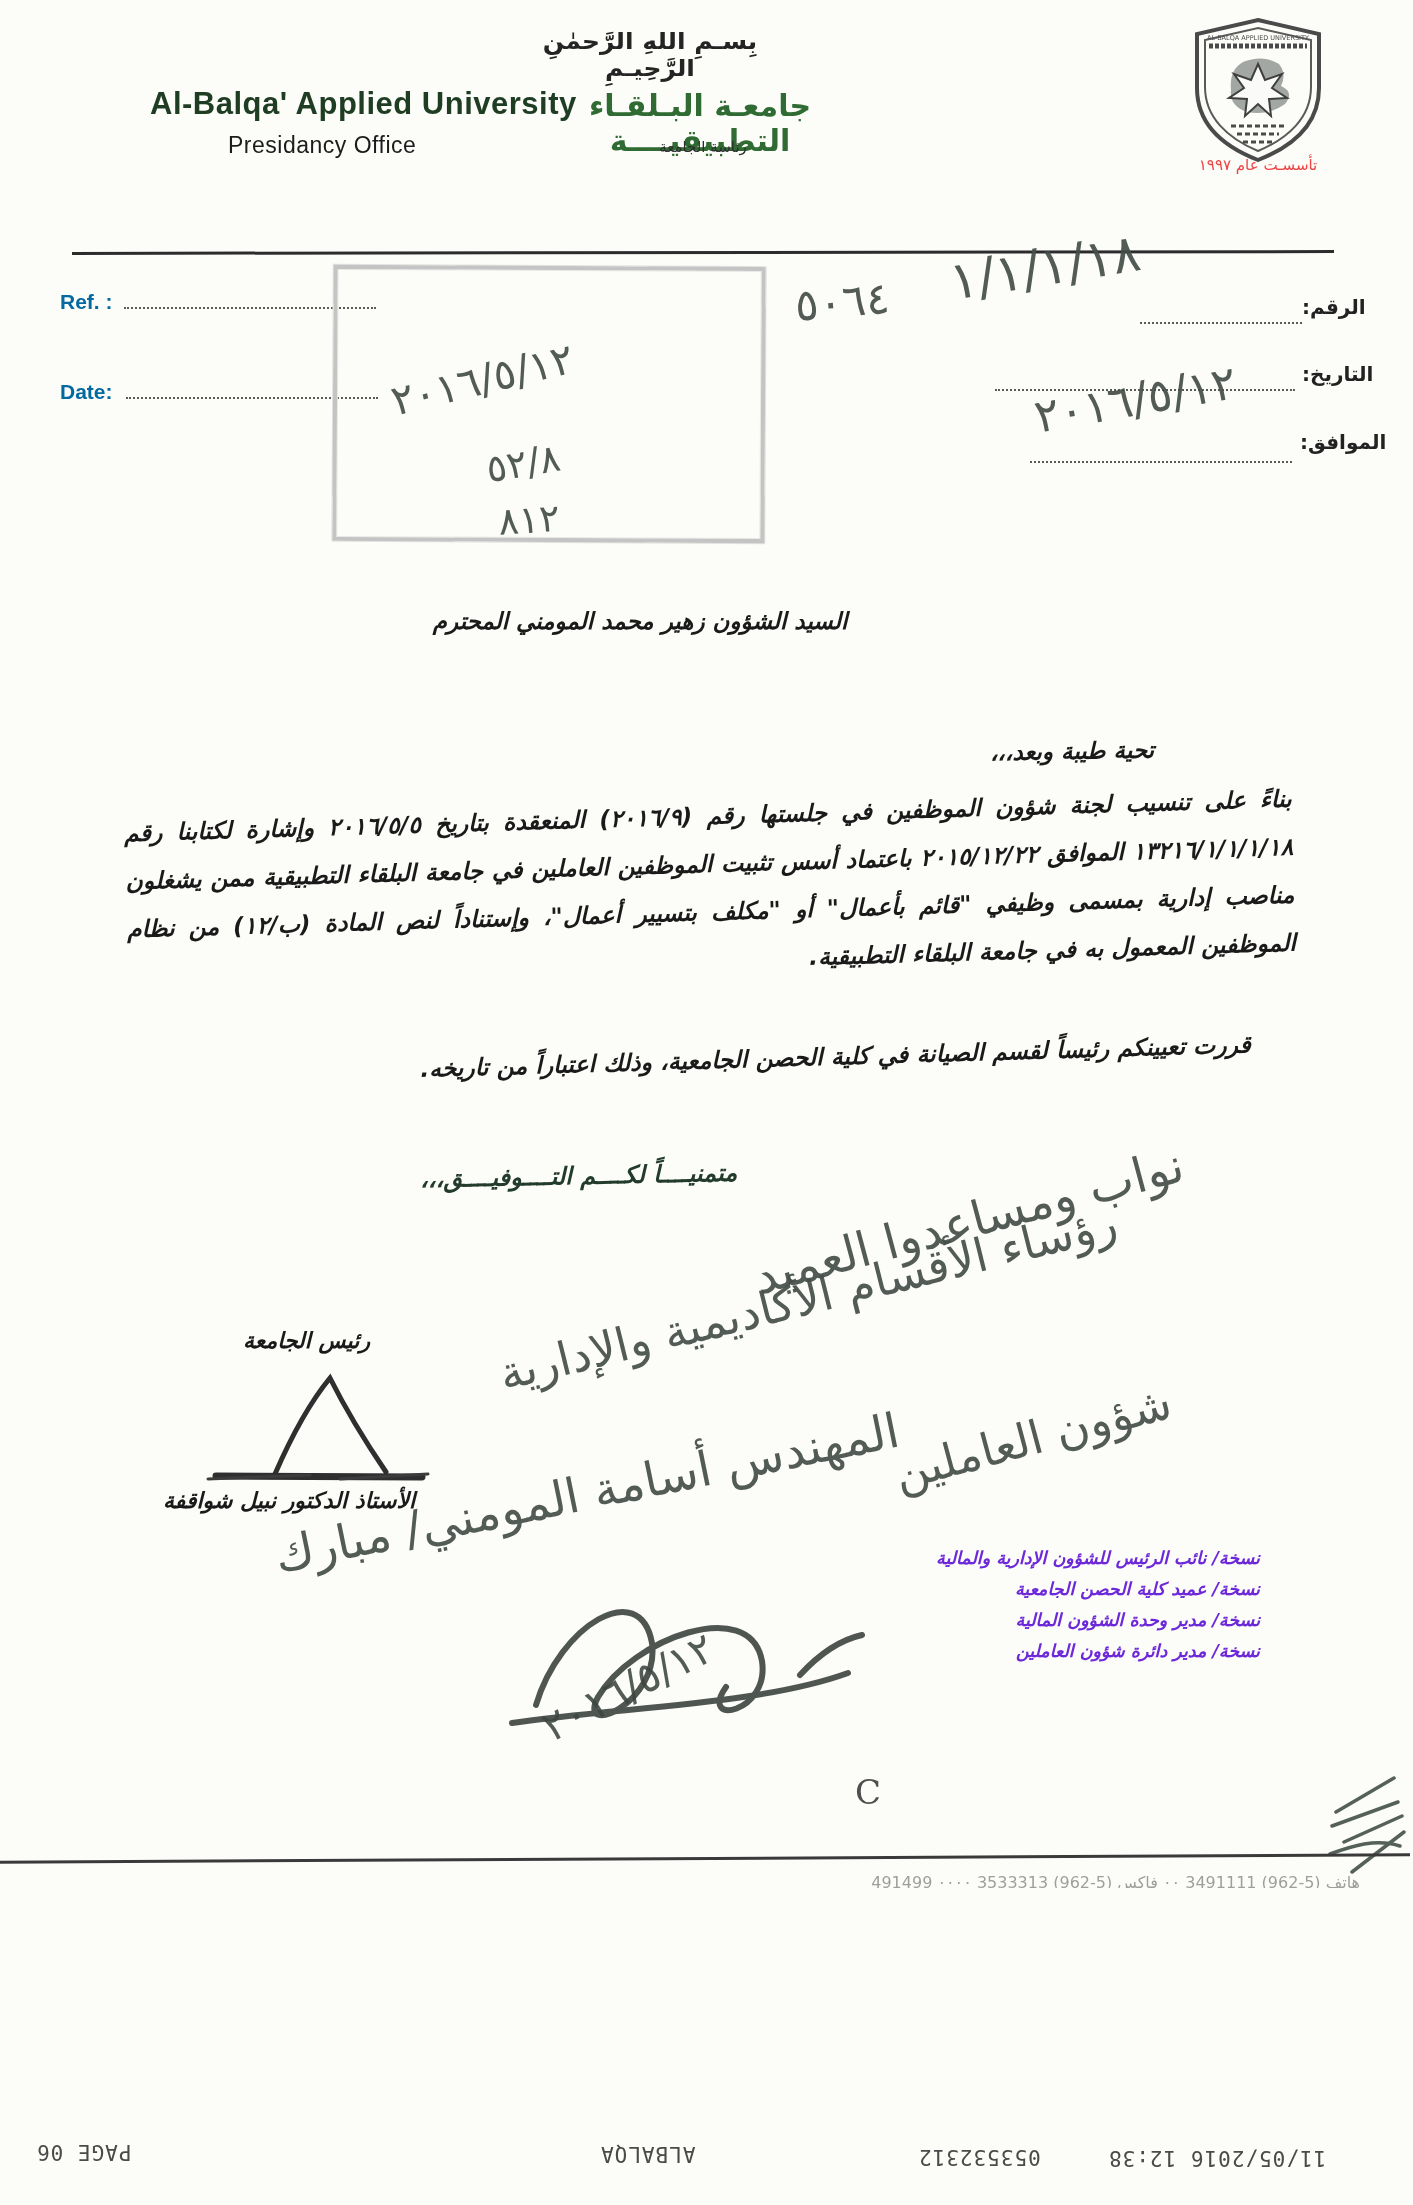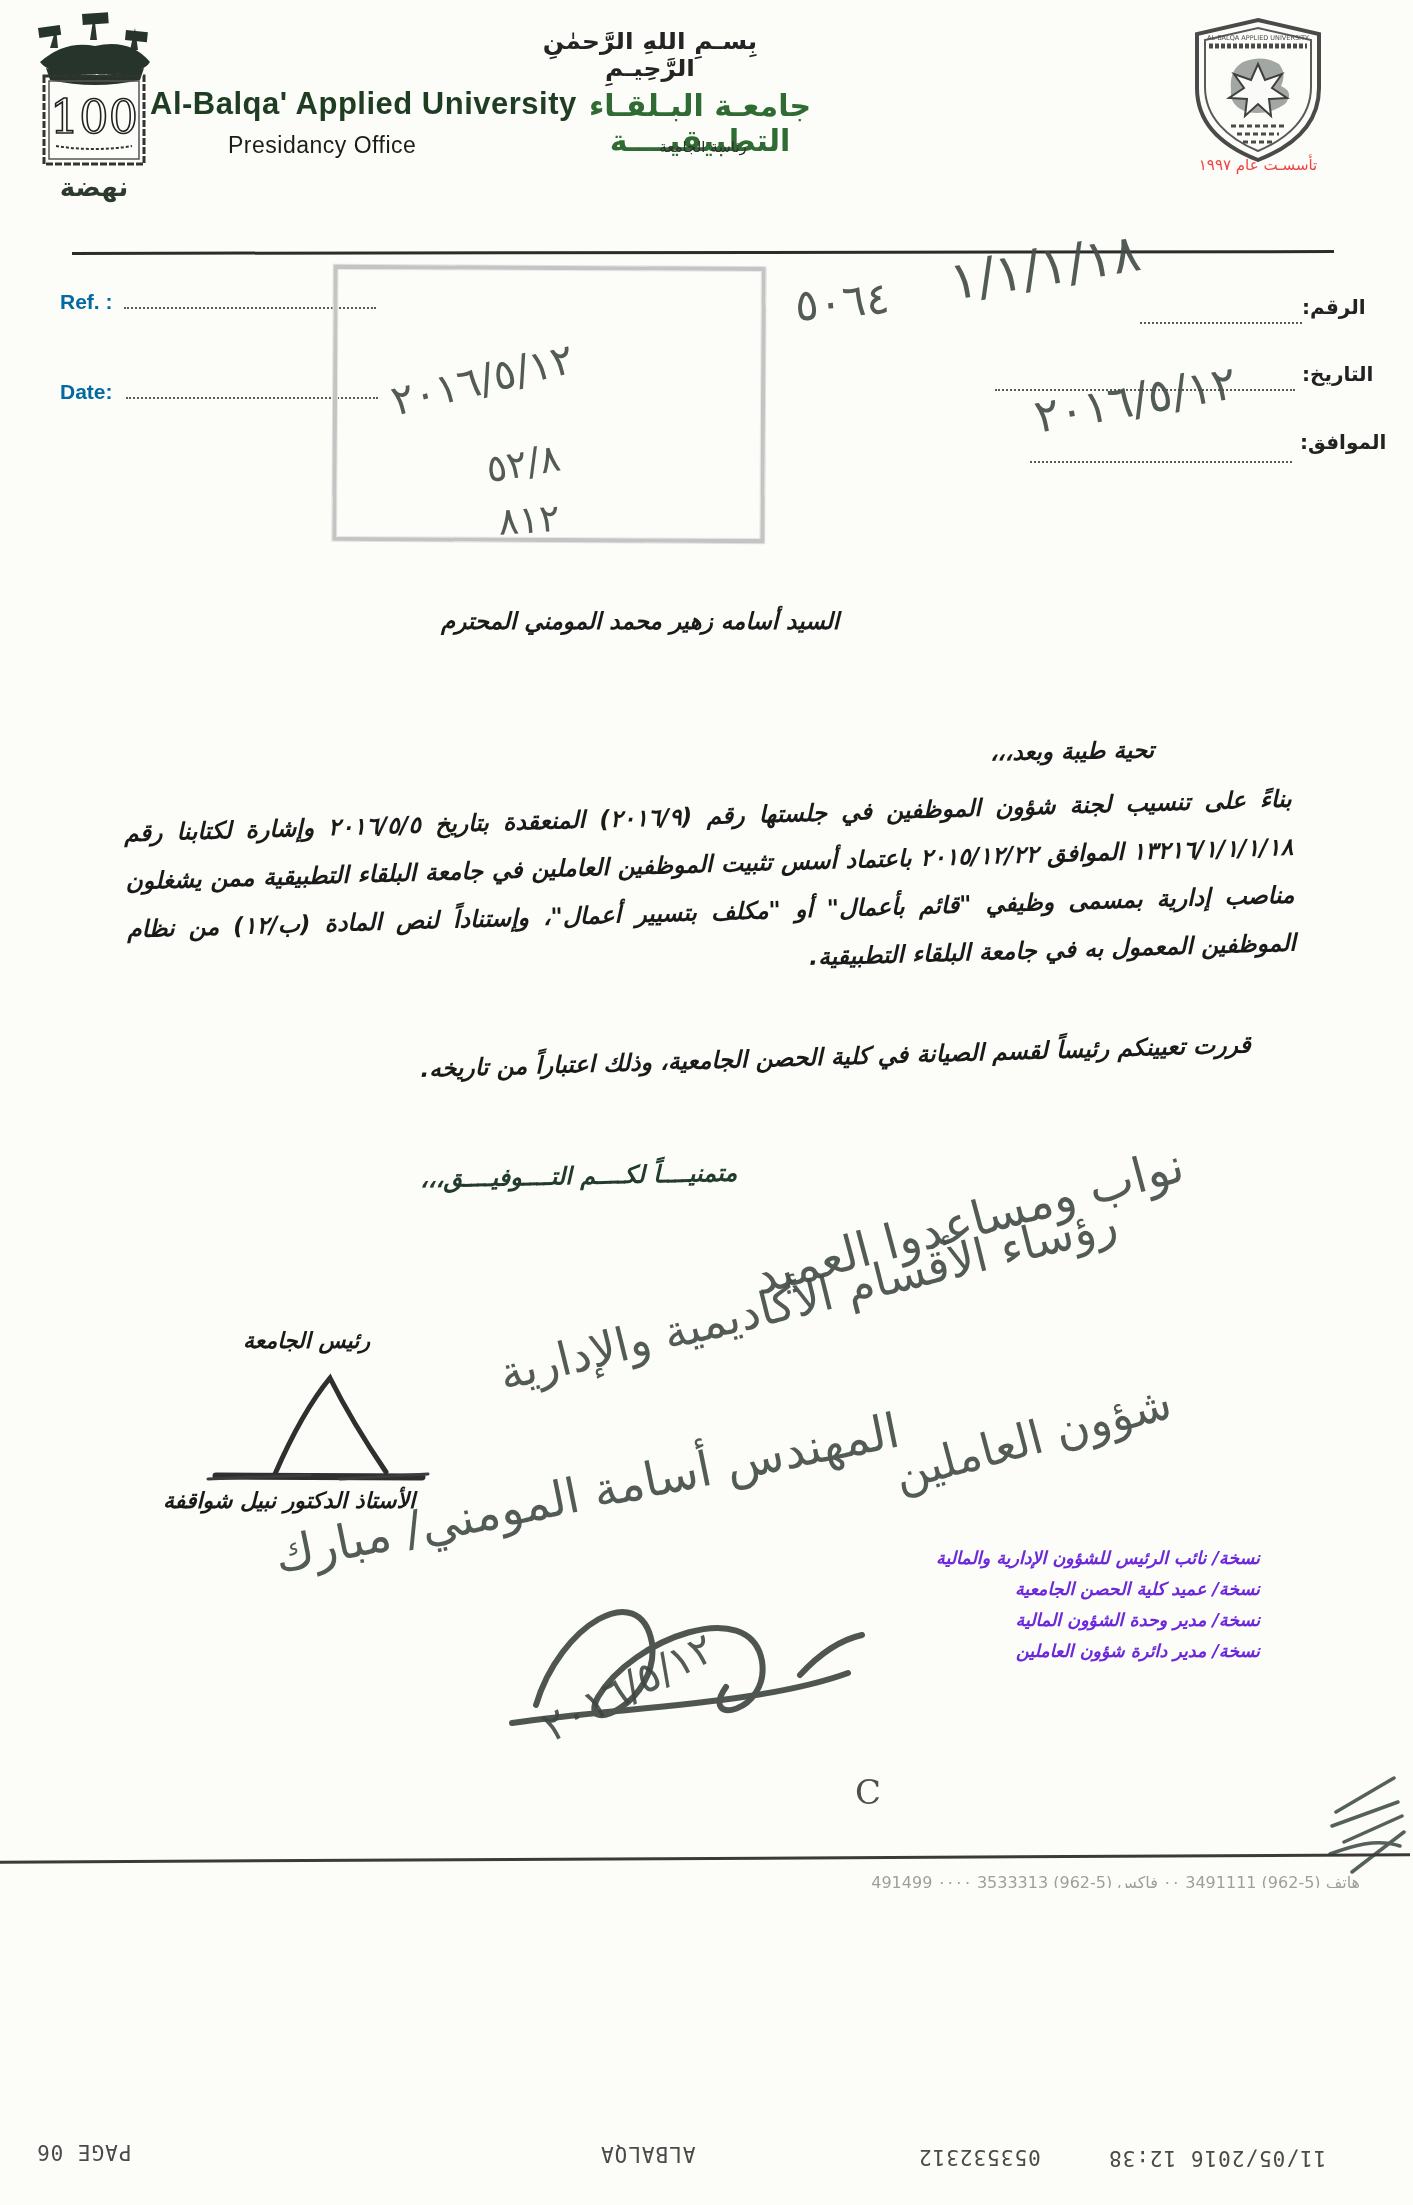--- a/index.html
+++ b/index.html
@@ -28,39 +28,20 @@
     transform:rotate(180deg);white-space:nowrap;letter-spacing:1px;
   }
   .ccline{display:block;}
   svg{display:block;}
 </style>
 </head>
 <body>
 
 <div class="page">
 
-  <div class="abs" style="left:30px;top:10px;width:130px;height:200px;">
-    <svg width="130" height="200" viewBox="0 0 130 200">
-
-      <g stroke="#23312а" fill="#27342c">
-        <path d="M20 38 l6 -20 l2 20 z M60 30 l4 -26 l3 26 z M100 40 l5 -22 l3 22 z" fill="#2a362e"></path>
-        <rect x="8" y="18" width="22" height="10" transform="rotate(-8 8 18)"></rect>
-        <rect x="52" y="4" width="26" height="11" transform="rotate(-4 52 4)"></rect>
-        <rect x="96" y="20" width="22" height="10" transform="rotate(6 96 20)"></rect>
-        <path d="M10 52 q25 -22 55 -16 q35 -8 55 16 q-8 14 -55 12 q-44 3 -55 -12 z"></path>
-        <path d="M16 58 q50 14 98 0 l-4 12 q-45 10 -90 0 z"></path>
-      </g>
-
-      <rect x="14" y="66" width="100" height="88" fill="none" stroke="#333" stroke-width="3" stroke-dasharray="7 2"></rect>
-      <rect x="19" y="71" width="90" height="78" fill="none" stroke="#555" stroke-width="1.5"></rect>
-      <text x="64" y="123" text-anchor="middle" font-family="DejaVu Serif, serif" font-size="46" fill="none" stroke="#222" stroke-width="1.6">100</text>
-      <path d="M26 136 q38 6 76 0" stroke="#333" stroke-width="2" fill="none" stroke-dasharray="3 2"></path>
-      <text x="64" y="186" text-anchor="middle" font-family="DejaVu Sans, sans-serif" font-weight="bold" font-size="26" fill="#2c3b2e">نهضة</text>
-    </svg>
-  </div>
 
   <div class="abs rtl center" style="left:500px;top:26px;width:300px;font-size:25px;font-weight:bold;color:#242424;transform:scaleY(.92);">بِسـمِ اللهِ الرَّحمٰنِ الرَّحِيـمِ</div>
 
   <div class="abs" style="left:150px;top:86px;font-family:'Liberation Sans',sans-serif;font-size:31px;font-weight:bold;color:#1f3d23;letter-spacing:.5px;">Al-Balqa' Applied University</div>
   <div class="abs" style="left:228px;top:132px;font-family:'Liberation Sans',sans-serif;font-size:23px;color:#1c1c1c;letter-spacing:.5px;">Presidancy Office</div>
 
   <div class="abs rtl center" style="left:535px;top:88px;width:330px;font-size:30px;font-weight:bold;color:#2f6b33;">جامعـة البـلقـاء التطبيقيــــة</div>
   <div class="abs rtl center" style="left:628px;top:138px;width:150px;font-size:15px;color:#2e2e2e;">رئاسة الجامعة</div>
 
   <div class="abs" style="left:1183px;top:14px;">
@@ -98,21 +79,21 @@
   <div class="abs hand rtl" style="left:950px;top:252px;font-size:52px;transform:rotate(-9deg);">١/١/١/١٨</div>
   <div class="abs hand rtl" style="left:795px;top:280px;font-size:44px;transform:rotate(-5deg);">٥٠٦٤</div>
 
   <div class="abs rtl ar-label" style="left:1302px;top:362px;">التاريخ:</div>
   <span class="abs dotted" style="left:995px;top:375px;width:300px;"></span>
 
   <div class="abs rtl ar-label" style="left:1300px;top:430px;text-align:right;">الموافق:</div>
   <span class="abs dotted" style="left:1030px;top:447px;width:262px;"></span>
   <div class="abs hand rtl" style="left:1035px;top:390px;font-size:46px;transform:rotate(-10deg);">٢٠١٦/٥/١٢</div>
 
-  <div class="abs rtl center bodytext" style="left:385px;top:608px;width:510px;font-size:23px;">السيد أسامه زهير محمد المومني المحترم</div>
+  <div class="abs rtl center bodytext" style="left:385px;top:608px;width:510px;font-size:23px;">السيد الشؤون زهير محمد المومني المحترم</div>
 
   <div class="abs rtl bodytext" style="left:990px;top:738px;font-size:23px;transform:rotate(-1deg);">تحية طيبة وبعد،،،</div>
 
   <div class="abs rtl bodytext" style="left:126px;top:792px;width:1168px;font-size:23.5px;line-height:48px;text-align:justify;transform:rotate(-1.7deg);">بناءً على تنسيب لجنة شؤون الموظفين في جلستها رقم (٢٠١٦/٩) المنعقدة بتاريخ ٢٠١٦/٥/٥ وإشارة لكتابنا رقم ١٣٢١٦/١/١/١/١٨ الموافق ٢٠١٥/١٢/٢٢ باعتماد أسس تثبيت الموظفين العاملين في جامعة البلقاء التطبيقية ممن يشغلون مناصب إدارية بمسمى وظيفي "قائم بأعمال" أو "مكلف بتسيير أعمال"، وإستناداً لنص المادة (ب/١٢) من نظام الموظفين المعمول به في جامعة البلقاء التطبيقية.</div>
 
   <div class="abs rtl bodytext" style="left:126px;top:1047px;width:1125px;font-size:23.5px;text-align:right;transform:rotate(-1.7deg);">قررت تعيينكم رئيساً لقسم الصيانة في كلية الحصن الجامعية، وذلك اعتباراً من تاريخه.</div>
 
   <div class="abs rtl bodytext" style="left:420px;top:1162px;font-size:24px;color:#233b2a;transform:rotate(-1.2deg);">متمنيــــاً لكــــم التــــوفيــــق،،،</div>
 
   <div class="abs rtl bodytext" style="left:243px;top:1328px;font-size:22px;">رئيس الجامعة</div>

